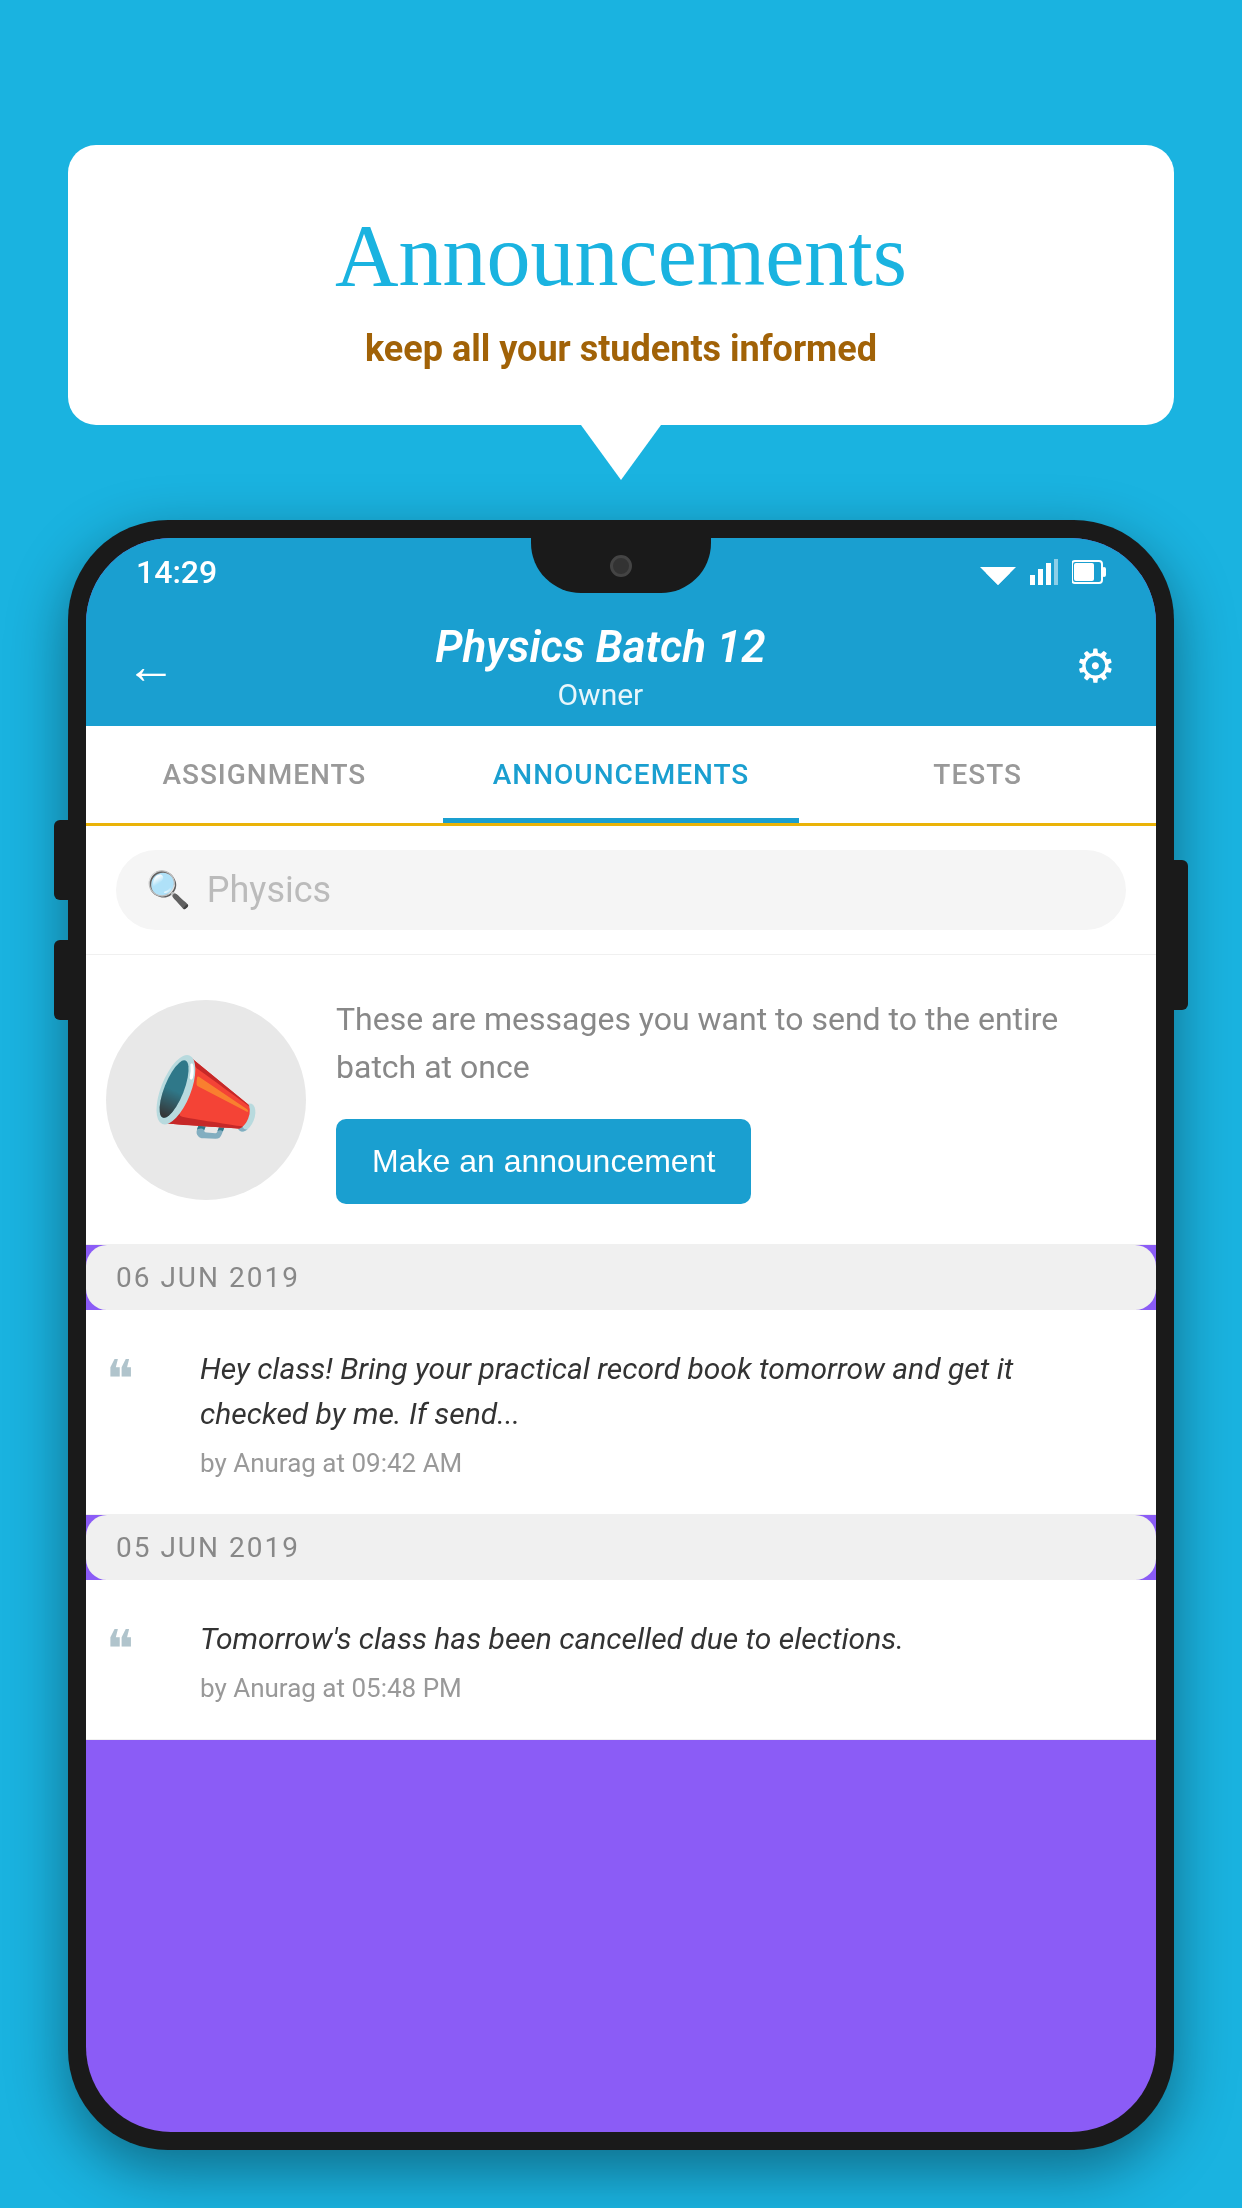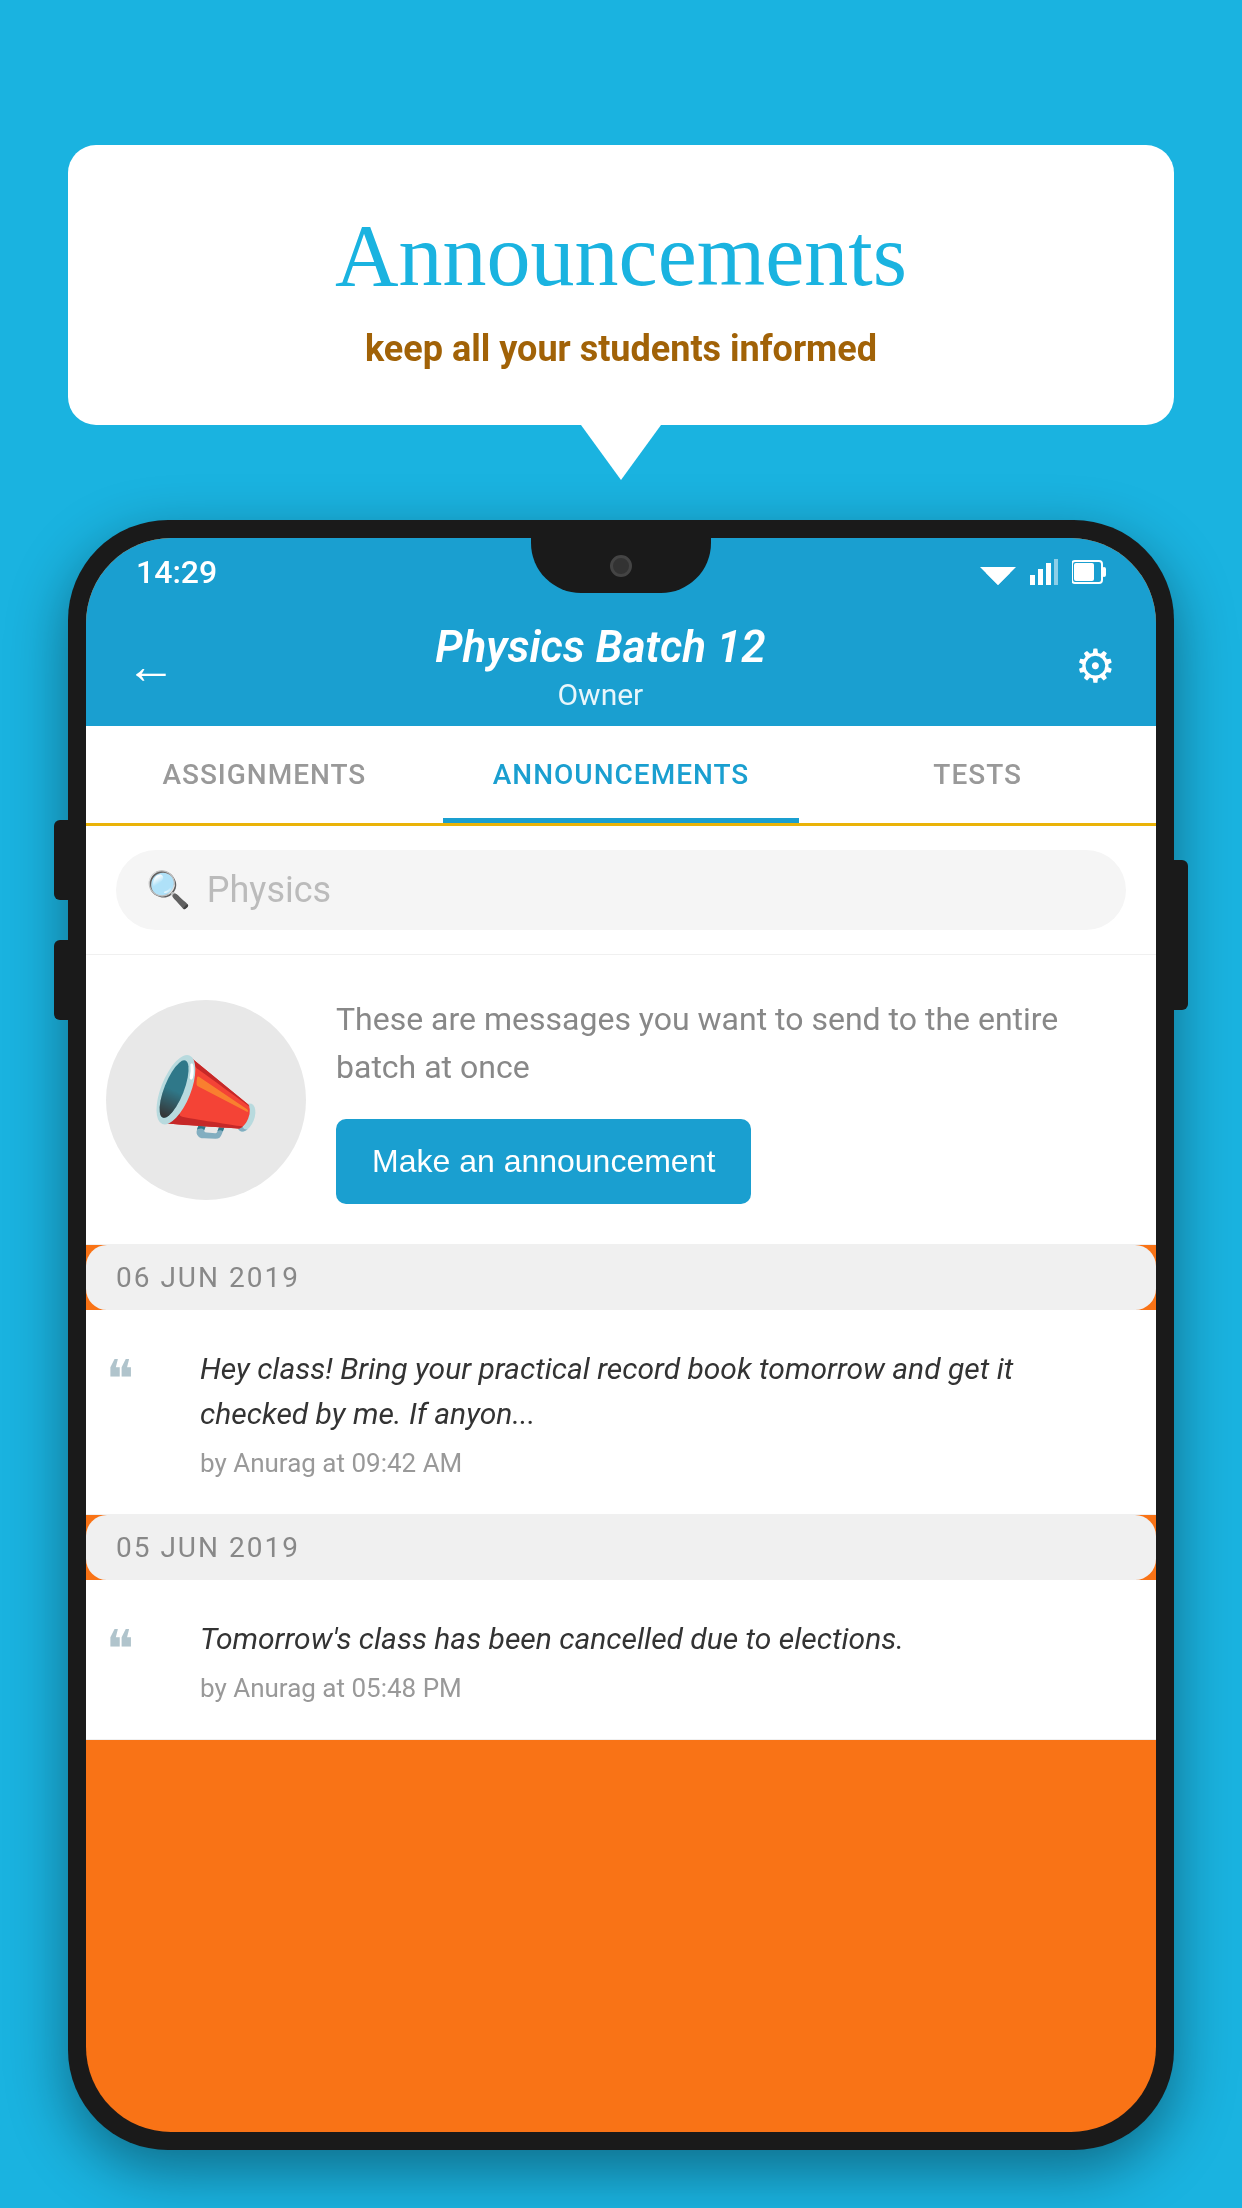--- a/index.html
+++ b/index.html
@@ -94,21 +94,21 @@
       top: 340px;
       width: 14px;
       height: 150px;
       background: #1a1a1a;
       border-radius: 0 6px 6px 0;
     }
 
     .phone-inner {
       width: 100%;
       height: 100%;
-      background: #f97316;
+      background: #8b5cf6;
       border-radius: 85px;
       overflow: hidden;
       position: relative;
     }
 
     
     .status-bar {
       background: #1a9fd0;
       height: 68px;
       display: flex;
@@ -427,21 +427,21 @@
           <div class="promo-description">These are messages you want to send to the entire batch at once</div>
           <button class="make-announcement-btn">Make an announcement</button>
         </div>
       </div>
 
       <div class="date-divider">06  JUN  2019</div>
 
       <div class="announcement-item">
         <div class="quote-icon">❝</div>
         <div class="announcement-content">
-          <div class="announcement-text">Hey class! Bring your practical record book tomorrow and get it checked by me. If anyon...</div>
+          <div class="announcement-text">Hey class! Bring your practical record book tomorrow and get it checked by me. If send...</div>
           <div class="announcement-meta">by Anurag at 09:42 AM</div>
         </div>
       </div>
 
       <div class="date-divider">05  JUN  2019</div>
 
       <div class="announcement-item">
         <div class="quote-icon">❝</div>
         <div class="announcement-content">
           <div class="announcement-text">Tomorrow's class has been cancelled due to elections.</div>

